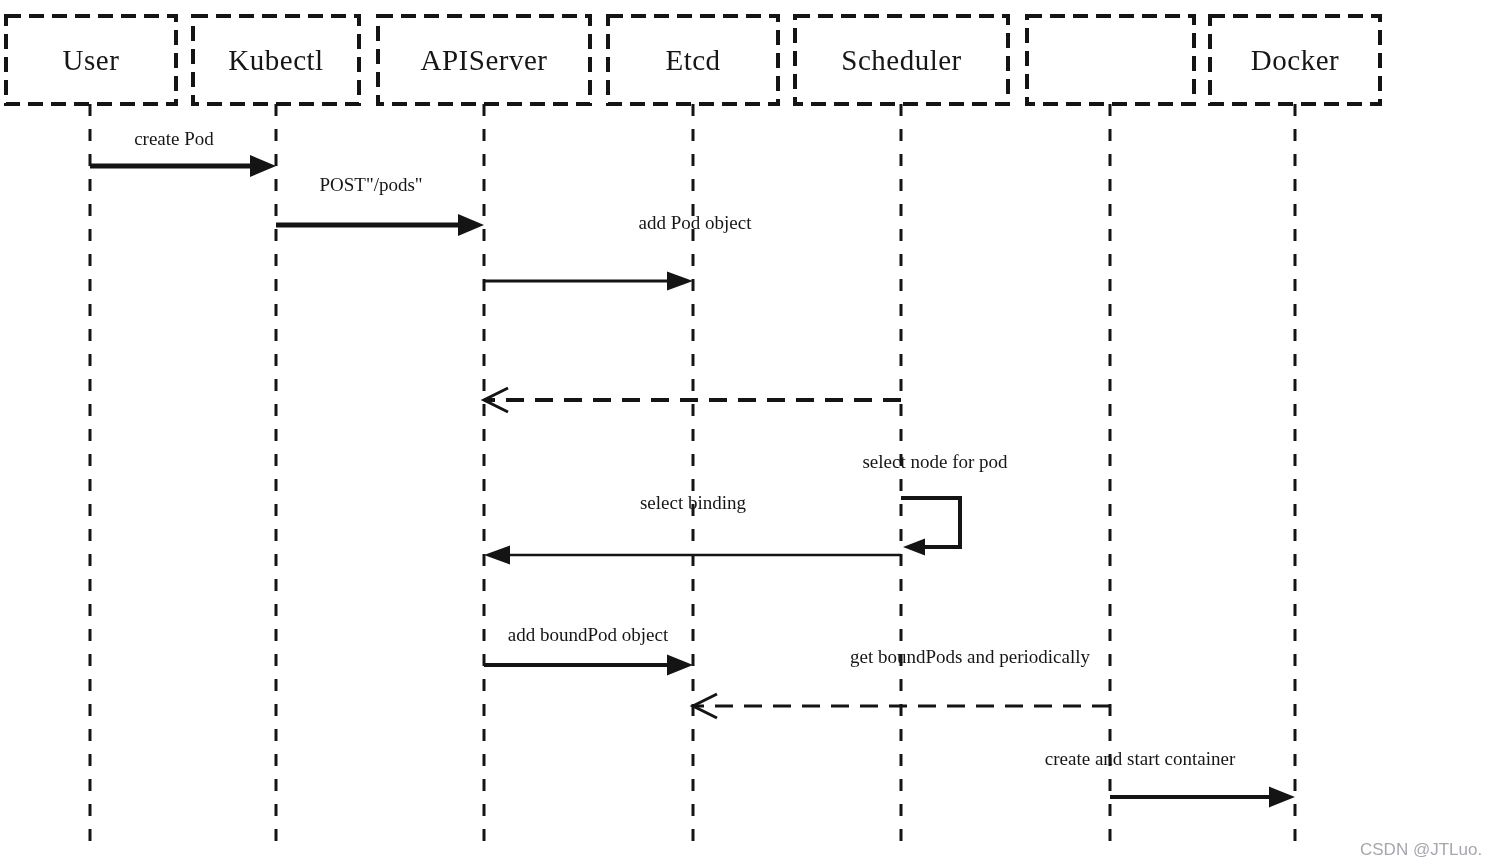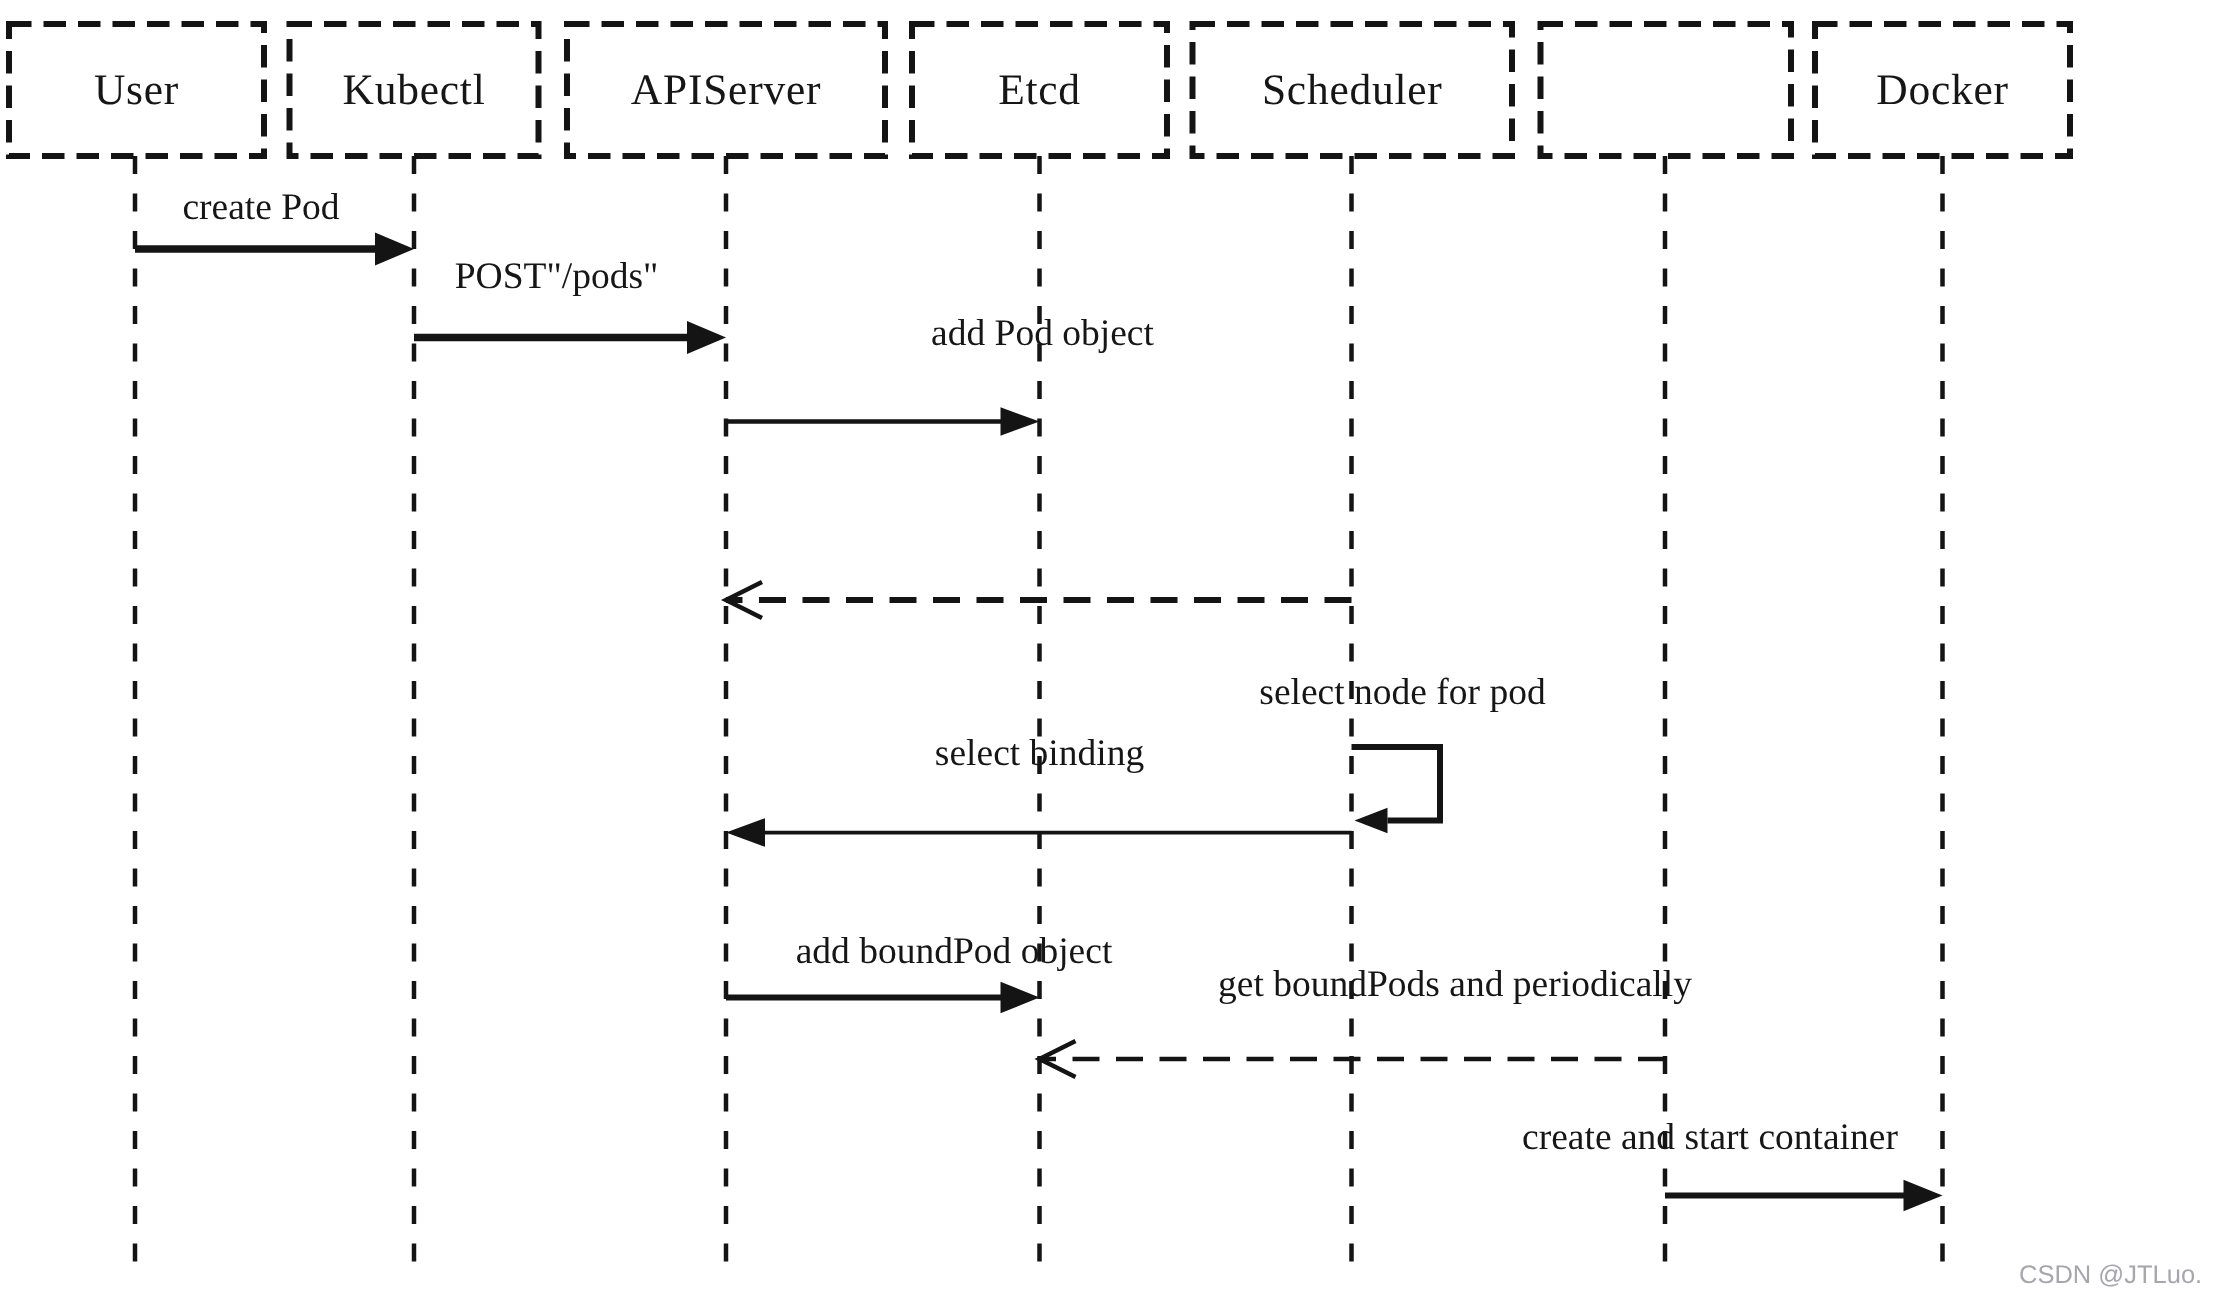--- a/index.html
+++ b/index.html
@@ -22,21 +22,21 @@
     align-items: center;
     justify-content: center;
     font-size: 29px;
     color: #161616;
     letter-spacing: 0.5px;
   }
   .mlabel {
     position: absolute;
     transform: translateX(-50%);
     white-space: nowrap;
-    font-size: 25px;
+    font-size: 19px;
     line-height: 32px;
     color: #161616;
   }
   #watermark {
     position: absolute;
     left: 1346px;
     top: 840px;
     font-family: "Liberation Sans", "DejaVu Sans", sans-serif;
     font-size: 17px;
     white-space: nowrap;
@@ -85,18 +85,18 @@
       <div class="plabel" style="left: 193px; top: 16px; width: 166px; height: 88px;">Kubectl</div>
       <div class="plabel" style="left: 608px; top: 16px; width: 170px; height: 88px;">Etcd</div>
       <div class="plabel" style="left: 378px; top: 16px; width: 212px; height: 88px;">APIServer</div>
       <div class="plabel" style="left: 795px; top: 16px; width: 213px; height: 88px;">Scheduler</div>
       <div class="plabel" style="left: 1210px; top: 16px; width: 170px; height: 88px;">Docker</div>
       <div class="mlabel" style="left: 174px; top: 123px;">create Pod</div>
       <div class="mlabel" style="left: 371px; top: 169px;">POST"/pods"</div>
       <div class="mlabel" style="left: 695px; top: 207px;">add Pod object</div>
       <div class="mlabel" style="left: 935px; top: 446px;">select node for pod</div>
       <div class="mlabel" style="left: 693px; top: 487px;">select binding</div>
-      <div class="mlabel" style="left: 588px; top: 619px; margin-left: 48px;">add boundPod object</div>
+      <div class="mlabel" style="left: 588px; top: 619px;">add boundPod object</div>
       <div class="mlabel" style="left: 970px; top: 641px;">get boundPods and periodically</div>
       <div class="mlabel" style="left: 1140px; top: 743px; text-align: right;">create and start container</div>
     </div>
-  <div id="watermark" style="color: rgb(166, 166, 174);">CSDN @JTLuo.</div>
+  <div id="watermark" style="color: rgb(166, 166, 174); margin-left: 14px;">CSDN @JTLuo.</div>
 </div>
 
 </body></html>

